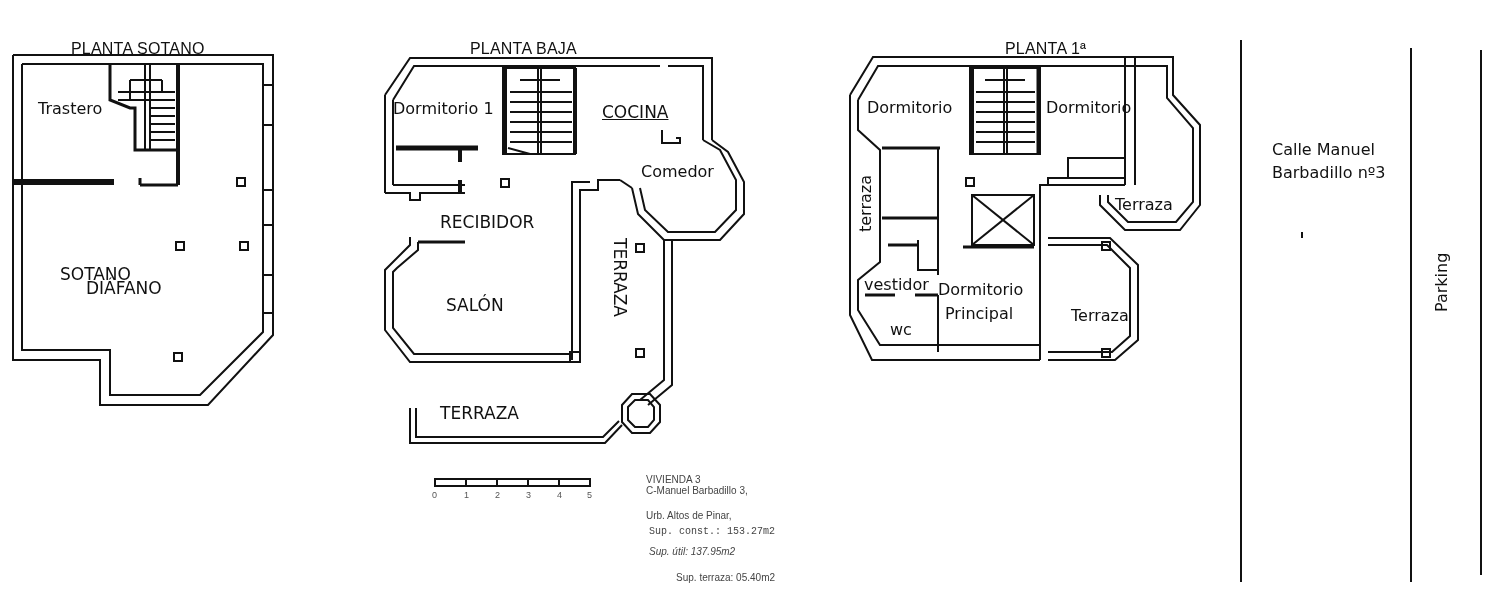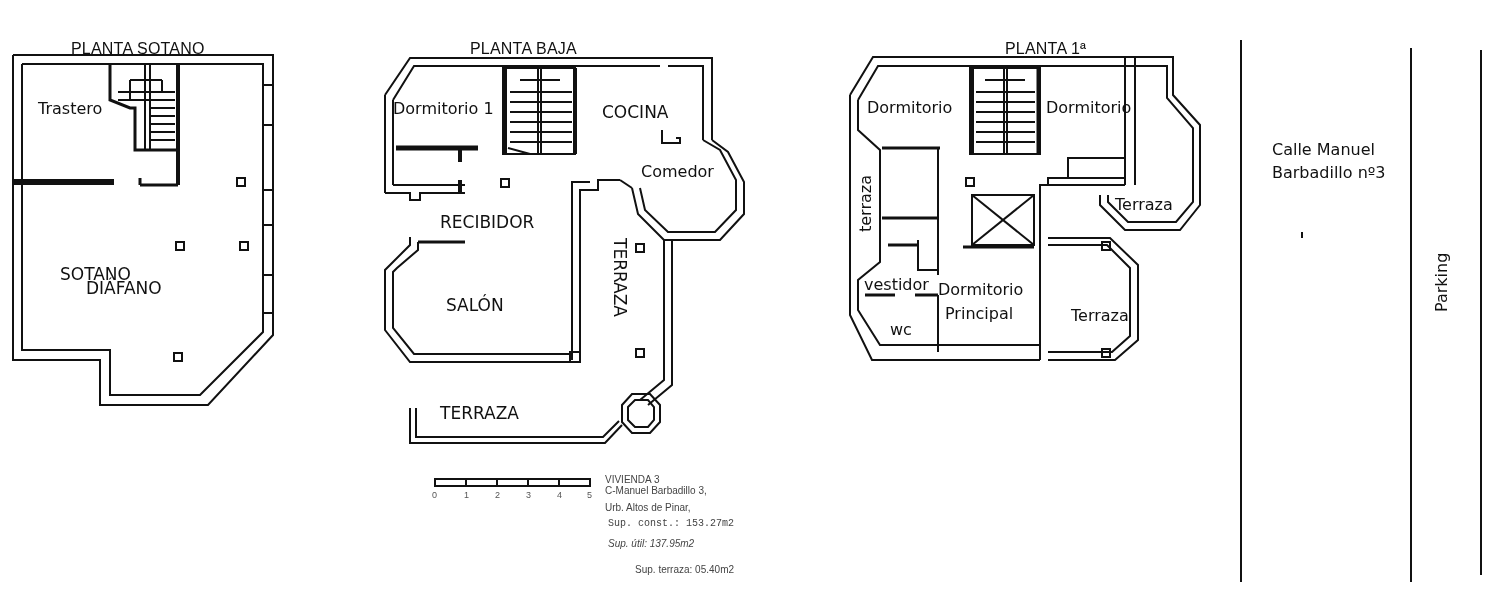--- a/index.html
+++ b/index.html
@@ -186,21 +186,21 @@
       <line x1="1302" y1="232" x2="1302" y2="238"></line>
     </g>
   </g>
 </svg>
 
 <div class="lbl lbl-sm" style="left:38px;top:99px;">Trastero</div>
 <div class="lbl" style="left:60px;top:264px;">SOTANO</div>
 <div class="lbl" style="left:60px;top:278px;margin-left:26px;">DIÁFANO</div>
 
 <div class="lbl lbl-sm" style="left:393px;top:99px;">Dormitorio 1</div>
-<div class="lbl" style="left:602px;top:102px;">COCINA</div>
+<div class="lbl" style="left:602px;top:102px;text-decoration:underline;">COCINA</div>
 <div class="lbl lbl-sm" style="left:641px;top:162px;">Comedor</div>
 <div class="lbl" style="left:440px;top:212px;">RECIBIDOR</div>
 <div class="lbl" style="left:446px;top:295px;">SALÓN</div>
 <div class="lbl vert" style="left:630px;top:238px;transform:rotate(90deg);">TERRAZA</div>
 <div class="lbl" style="left:440px;top:403px;">TERRAZA</div>
 
 <div class="lbl lbl-sm" style="left:867px;top:98px;">Dormitorio</div>
 <div class="lbl lbl-sm" style="left:1046px;top:98px;">Dormitorio</div>
 <div class="lbl lbl-sm vert" style="left:856px;top:232px;transform:rotate(-90deg);">terraza</div>
 <div class="lbl lbl-sm" style="left:1115px;top:195px;">Terraza</div>
@@ -210,24 +210,24 @@
 <div class="lbl lbl-sm" style="left:890px;top:320px;">wc</div>
 <div class="lbl lbl-sm" style="left:1071px;top:306px;">Terraza</div>
 
 <div class="scale-lbl" style="left:432px;top:490px;">0</div>
 <div class="scale-lbl" style="left:464px;top:490px;">1</div>
 <div class="scale-lbl" style="left:495px;top:490px;">2</div>
 <div class="scale-lbl" style="left:526px;top:490px;">3</div>
 <div class="scale-lbl" style="left:557px;top:490px;">4</div>
 <div class="scale-lbl" style="left:587px;top:490px;">5</div>
 
-<div class="note" style="left:605px;top:474px;">
+<div class="note" style="left:646px;top:474px;">
   <div style="line-height:11px;">VIVIENDA 3</div>
   <div style="line-height:12px;">C-Manuel Barbadillo 3,</div>
-  <div style="line-height:16px;margin-top:3px;">Urb. Altos de Pinar,</div>
+  <div style="line-height:16px;margin-top:11px;">Urb. Altos de Pinar,</div>
   <div style="margin-left:3px;line-height:16px;font-family:Liberation Mono, monospace;">Sup. const.: 153.27m2</div>
   <div style="margin-left:3px;line-height:20px;margin-top:2px;font-style:italic;">Sup. útil: 137.95m2</div>
   <div style="margin-left:3px;line-height:20px;margin-top:6px;text-align:right;">Sup. terraza: 05.40m2</div>
 </div>
 
 <div class="lbl lbl-sm" style="left:1272px;top:140px;">Calle Manuel</div>
 <div class="lbl lbl-sm" style="left:1272px;top:163px;">Barbadillo nº3</div>
 <div class="lbl lbl-sm vert" style="left:1432px;top:312px;transform:rotate(-90deg);">Parking</div>
 
 </body></html>

